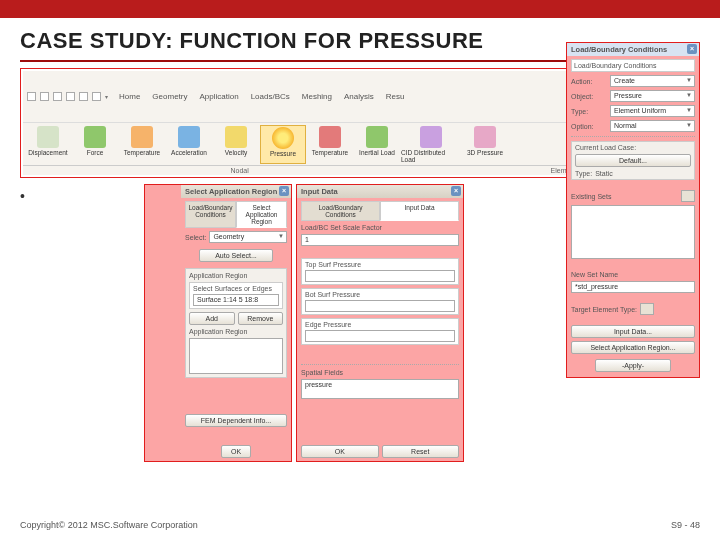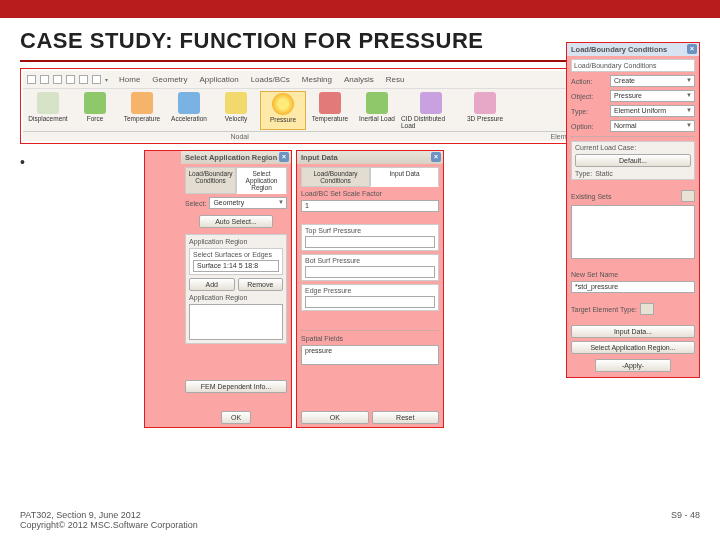--- a/index.html
+++ b/index.html
@@ -3,21 +3,21 @@
 <meta charset="utf-8">
 <style>
   * { box-sizing: border-box; margin: 0; padding: 0; }
   body { width: 720px; height: 540px; font-family: Arial, sans-serif; background: #fff; position: relative; }
   .red-bar { background: #b91c1c; height: 18px; width: 100%; }
   .title { font-size: 22px; font-weight: bold; letter-spacing: 0.5px; padding: 10px 20px 6px; color: #222; }
   .hr { border-top: 2px solid #9e0b0b; margin: 0 20px 6px; }
   .content { padding: 0 20px; position: relative; }
   .ribbon { border: 1px solid #e11d1d; padding: 2px; margin-bottom: 6px; }
   .ribbon-inner { background: #f6f3ee; }
-  .qat { display:flex; gap:4px; padding:2px 4px; border-bottom:1px solid #ddd; font-size:7px; color:#555; align-items:center; }
+  .qat { display:flex; gap:4px; padding:19px 4px; border-bottom:1px solid #ddd; font-size:7px; color:#555; align-items:center; }
   .qat-ico { width:9px; height:9px; border:1px solid #aaa; background:#fff; }
   .tabs { display:flex; gap:6px; padding:0 4px; font-size:8px; color:#555; }
   .tabs span { padding:2px 3px; }
   .rib-body { display:flex; padding:2px 2px 1px; gap:1px; }
   .rib-item { display:flex; flex-direction:column; align-items:center; width:46px; font-size:6.5px; color:#333; padding:1px 0; }
   .rib-ico { width:22px; height:22px; border-radius:3px; margin-bottom:1px; display:flex; align-items:center; justify-content:center; }
   .rib-item.sel { background:#ffe9a8; border:1px solid #e0b040; }
   .rib-sect { font-size:7px; text-align:center; color:#666; border-top:1px solid #ccc; padding:1px 0; display:flex; }
   .rib-sect div:first-child { flex:1.8; } .rib-sect div:last-child { flex:1; }
 
@@ -41,21 +41,21 @@
   .inp { background:#fff; border:1px solid #aaa; padding:1px 3px; font-size:7px; height:12px; width:100%; }
   .btn { background:linear-gradient(#fff,#e6e1d6); border:1px solid #aaa; padding:2px 4px; text-align:center; font-size:7px; border-radius:2px; }
   .box { border:1px solid #ccc; background:#fff; padding:2px 3px; display:flex; flex-direction:column; gap:2px; }
   .grp { border:1px solid #ccc; padding:3px; display:flex; flex-direction:column; gap:3px; background:#f3f0eb; }
   .grp-lbl { font-size:7px; color:#555; }
   .sep { border-top:1px dotted #aaa; margin:1px 0; }
   .listbox { background:#fff; border:1px solid #aaa; height:20px; padding:1px 3px; font-size:7px; }
   .ico-sm { width:14px; height:12px; border:1px solid #aaa; background:#e8e2d5; }
 
   .p1 { width:148px;padding-left:36px; }
-  .p2 { width:148px; }
+  .p2 { width:168px; }
   .p3 { width:134px; position:absolute; right:20px; top:42px; }
   .p3 .panel-title { background:#d8e3f2; }
 
   .footer { position:absolute; bottom:10px; left:20px; right:20px; display:flex; justify-content:space-between; font-size:9px; color:#555; }
 
   
   .c-gr { background:#d6e3c8; } .c-gn { background:#8fc76b; } .c-or { background:#f6b36a; }
   .c-rd { background:#e37a7a; } .c-yw { background:#f2d96b; } .c-bl { background:#7ab3e3; }
   .c-pp { background:#c9a0e0; } .c-pk { background:#e7a8c7; }
   .sun { background:radial-gradient(#ffec7a 30%,#f7b731 70%); border-radius:50%; }
@@ -260,17 +260,16 @@
       </div>
     <div style="height:4px;"></div>
     <div class="btn">Input Data...</div>
     <div class="btn">Select Application Region...</div>
     <div class="btn" style="margin:2px 24px;">-Apply-</div>
   </div>
 </div>
 
 <div class="footer">
   <div>
-    <div>PAT302, Section 9, June 2012</div>
     <div>Copyright© 2012 MSC.Software Corporation</div>
   </div>
   <div>S9 - 48</div>
 </div>
 
 </body></html>

